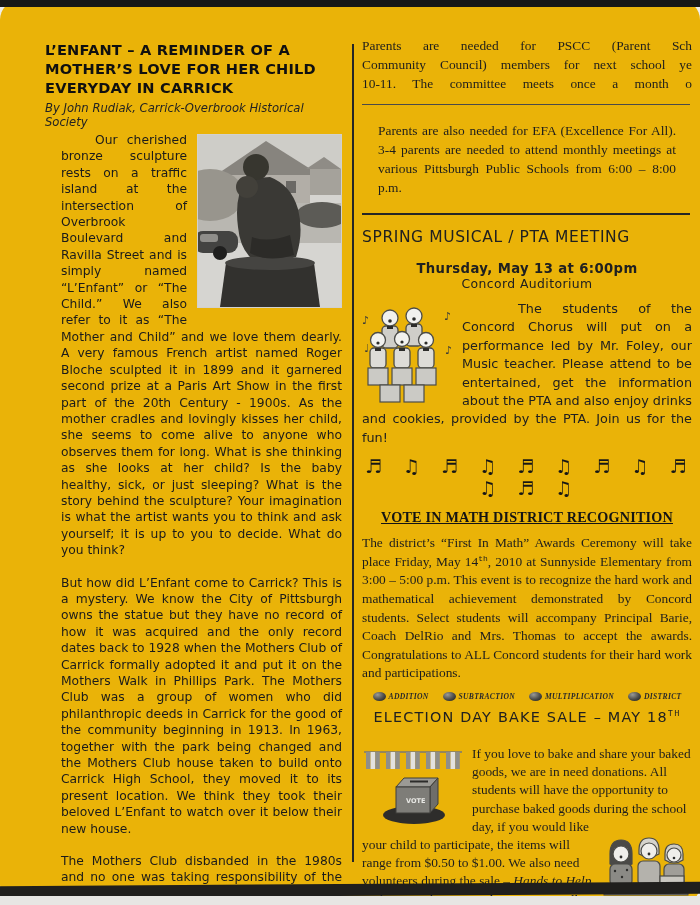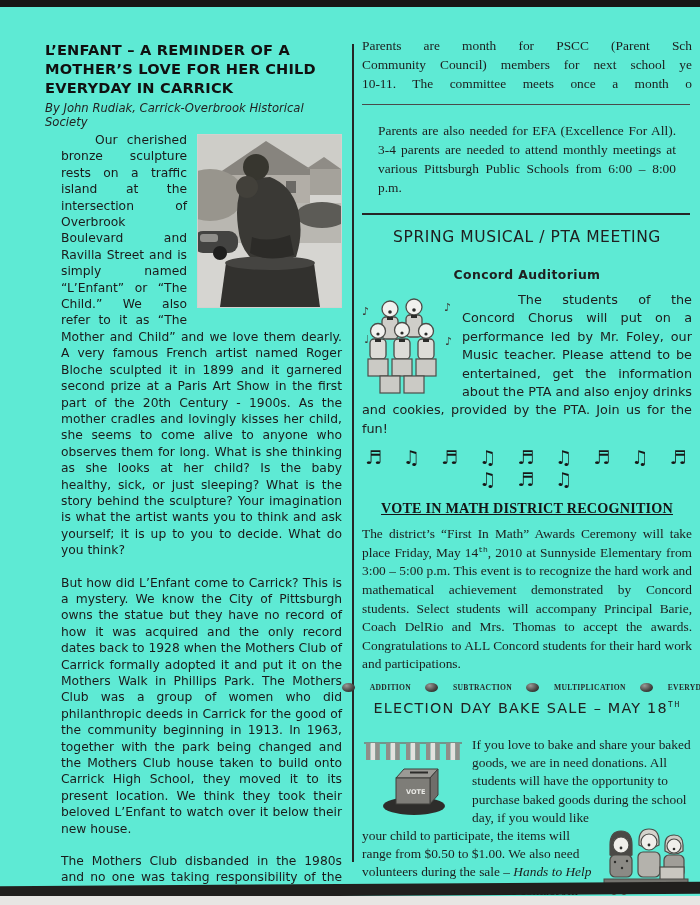--- a/index.html
+++ b/index.html
@@ -2,21 +2,21 @@
 <html><head>
 <meta charset="utf-8">
 <style>
   html,body { margin:0; padding:0; }
   body {
     width:700px; height:905px; position:relative; overflow:hidden;
     background:#efeeec;
     font-family:"DejaVu Sans", sans-serif;
     color:#1b1b1b;
   }
-  .page { position:absolute; inset:0; background:#5eead4; }
+  .page { position:absolute; inset:0; background:#eab308;border-radius:20px; }
   .scan-edge-top { position:absolute; top:0; left:0; width:700px; height:7px; background:#171716; }
   .scan-edge-bottom { position:absolute; top:884px; left:-6px; width:712px; height:12px; background:#201f1d; transform:rotate(-0.35deg); }
   .below-strip { position:absolute; top:896px; left:0; width:700px; height:9px; background:#e7e6e3; }
 
   .divider { position:absolute; left:352px; top:44px; width:2px; height:818px; background:#262626; }
 
   
   .col-left { position:absolute; left:45px; top:40px; width:297px; }
   .article-title { font-size:14.6px; line-height:19px; font-weight:bold; letter-spacing:.2px; color:#101010; }
   .article-byline { font-style:italic; font-size:11.6px; margin-top:4px; margin-bottom:3px; color:#222; }
@@ -27,31 +27,31 @@
   
   .col-right { position:absolute; left:362px; top:36px; width:330px; }
   .serif { font-family:"Liberation Serif", serif; font-size:13.4px; line-height:19px; color:#1d1d1d; }
   .pscc .line { text-align:justify; text-align-last:justify; white-space:nowrap; overflow:hidden; }
   .pscc .line.last { text-align-last:left; }
   .rule-thin  { border:0; border-top:1.6px solid #4a4a4a; margin:11px 2px 11px 0; }
   .rule-thick { border:0; border-top:2.6px solid #262626; margin:13px 2px 13px 0; }
   .efa { text-align:justify; }
 
   .comic { font-family:"DejaVu Sans", sans-serif; color:#202020; }
-  .sm-title { text-align:center; font-size:15.5px; letter-spacing:.6px; margin:12px 0 21px; }
+  .sm-title { text-align:left; font-size:15.5px; letter-spacing:.6px; margin:12px 0 15px; }
   .sm-date  { text-align:center; font-size:13.2px; font-weight:bold; letter-spacing:.4px; }
-  .sm-loc   { text-align:center; font-size:12.4px; font-weight:bold; letter-spacing:.4px; margin-bottom:9px; }
+  .sm-loc   { text-align:center; font-size:12.4px; font-weight:normal; letter-spacing:.4px; margin-bottom:9px; }
   .sm-body  { font-size:12.8px; line-height:18.4px; text-align:justify; text-indent:56px; }
   .chorus   { float:left; width:92px; height:102px; margin:2px 8px 0 0; }
   .notes-row { font-size:19px; word-spacing:9px; letter-spacing:3px; margin:8px 0 4px; text-align:center; color:#161616; }
 
   .fim-head { font-family:"Liberation Serif", serif; font-weight:bold; font-size:14.2px; text-decoration:underline; text-align:center; letter-spacing:.2px; margin:10px 0 8px; color:#141414; }
   .fim-body { text-align:justify; line-height:18.6px; }
   .ops-row { display:flex; justify-content:center; align-items:center; gap:14px; margin:9px 0 8px; }
-  .op { display:flex; align-items:flex-end; gap:15px; font-family:"Liberation Serif", serif; font-size:7.6px; font-weight:bold; letter-spacing:.3px; color:#2a2a2a; }
+  .op { display:flex; align-items:flex-end; gap:3px; font-family:"Liberation Serif", serif; font-size:7.6px; font-weight:bold; letter-spacing:.3px; color:#2a2a2a;font-style:italic; }
   .op-icon { width:13px; height:9px; border-radius:50%;
     background:radial-gradient(ellipse at 35% 30%, #9a9a96 0%, #4a4a47 55%, #171715 100%); }
 
   .bs-head { text-align:center; font-size:14.4px; letter-spacing:1.2px; margin:6px 0 20px; }
   .bs-head sup, .fim-body sup { font-size:60%;font-family:Liberation Mono, monospace; }
   .bs-body { line-height:18.2px; }
   .ballot { float:left; width:102px; height:84px; margin:2px 8px 0 0; }
   .kids-float { float:right; width:90px; height:94px; margin:6px 0 2px 8px; }
   .cookie-row { clear:both; display:flex; gap:4.5px; margin:10px 0 0 4px; }
   .cookie { width:21px; height:21px; border-radius:50%; border:1px solid #9c9c98; flex:none;
@@ -105,33 +105,34 @@
 
     <p class="body-sans">But how did L’Enfant come to Carrick?  This is a mystery. We know the City of Pittsburgh owns the statue but they have no record of how it was acquired and the only record dates back to 1928 when the Mothers Club of Carrick formally adopted it and put it on the Mothers Walk in Phillips Park. The Mothers Club was a group of women who did philanthropic deeds in Carrick for the good of the community beginning in 1913. In 1963, together with the park being changed and the Mothers Club house taken to build onto Carrick High School, they moved it to its present location. We think they took their beloved L’Enfant to watch over it below their new house.</p>
 
     <p class="body-sans">The Mothers Club disbanded in the 1980s and no one was taking responsibility of the island. So in 2001 Boy Scout Troop 224, with the help of the City Public Works, cleaned the weeds and finally we saw our statue again.  Today several residents lovingly take care of the flowers and grass to show off our anonymous gift from France. If you see them, give them a big “Bonjour” and a “Merci” for their hard work.</p>
 
   </div>
 
   <div class="col-right">
 
     <div class="serif pscc">
-      <div class="line">Parents are month for PSCC (Parent Sch</div>
+      <div class="line">Parents are needed for PSCC (Parent Sch</div>
       <div class="line">Community Council) members for next school ye</div>
       <div class="line">10-11.  The committee meets once a month o</div>
     </div>
 
     <hr class="rule-thin">
 
     <p class="serif efa" style="margin:16px">Parents are also needed for EFA (Excellence For All).  3-4 parents are needed to attend monthly meetings at various Pittsburgh Public Schools from 6:00 – 8:00 p.m.</p>
 
     <hr class="rule-thick">
 
     <div class="comic">
       <div class="sm-title">SPRING MUSICAL / PTA MEETING</div>
+      <div class="sm-date">Thursday, May 13 at 6:00pm</div>
       <div class="sm-loc">Concord Auditorium</div>
       <p class="sm-body" style="margin:0">
         <svg class="chorus" viewBox="0 0 92 102">
           <g stroke="#4c4c48" stroke-width="1.3" fill="#f1f1ee">
             <rect x="20" y="24" width="16" height="22" rx="4" fill="#cfcec9"></rect>
             <rect x="44" y="22" width="16" height="22" rx="4" fill="#cfcec9"></rect>
             <circle cx="28" cy="16" r="8"></circle>
             <circle cx="52" cy="14" r="8"></circle>
             <rect x="8" y="46" width="16" height="20" rx="4" fill="#dddcd7"></rect>
             <rect x="32" y="46" width="16" height="20" rx="4" fill="#dddcd7"></rect>
@@ -181,21 +182,21 @@
       <span class="op">
           <span class="op-icon"></span>
           <span>SUBTRACTION</span>
         </span>
       <span class="op">
           <span class="op-icon"></span>
           <span>MULTIPLICATION</span>
         </span>
       <span class="op">
           <span class="op-icon"></span>
-          <span>EVERYDAY</span>
+          <span>DISTRICT</span>
         </span>
     </div>
 
     <div class="comic bs-head">ELECTION DAY BAKE SALE – MAY 18<sup>TH</sup></div>
 
     <p class="serif bs-body" style="margin:0">
       <svg class="ballot" viewBox="0 0 102 84">
         <line x1="2" y1="5" x2="100" y2="5" stroke="#7a7974" stroke-width="1.5"></line>
         <g>
           <g transform="translate(4,5)">

